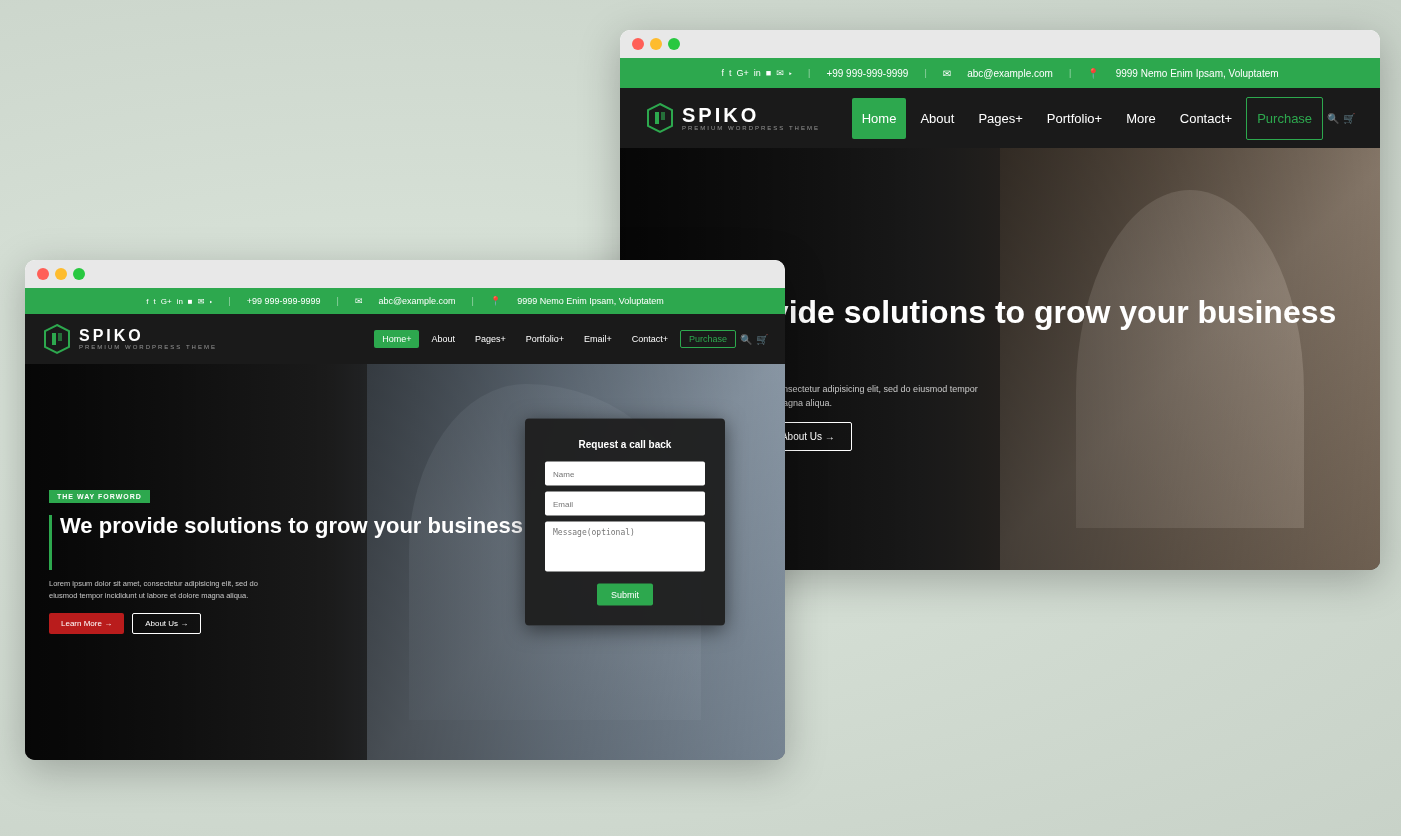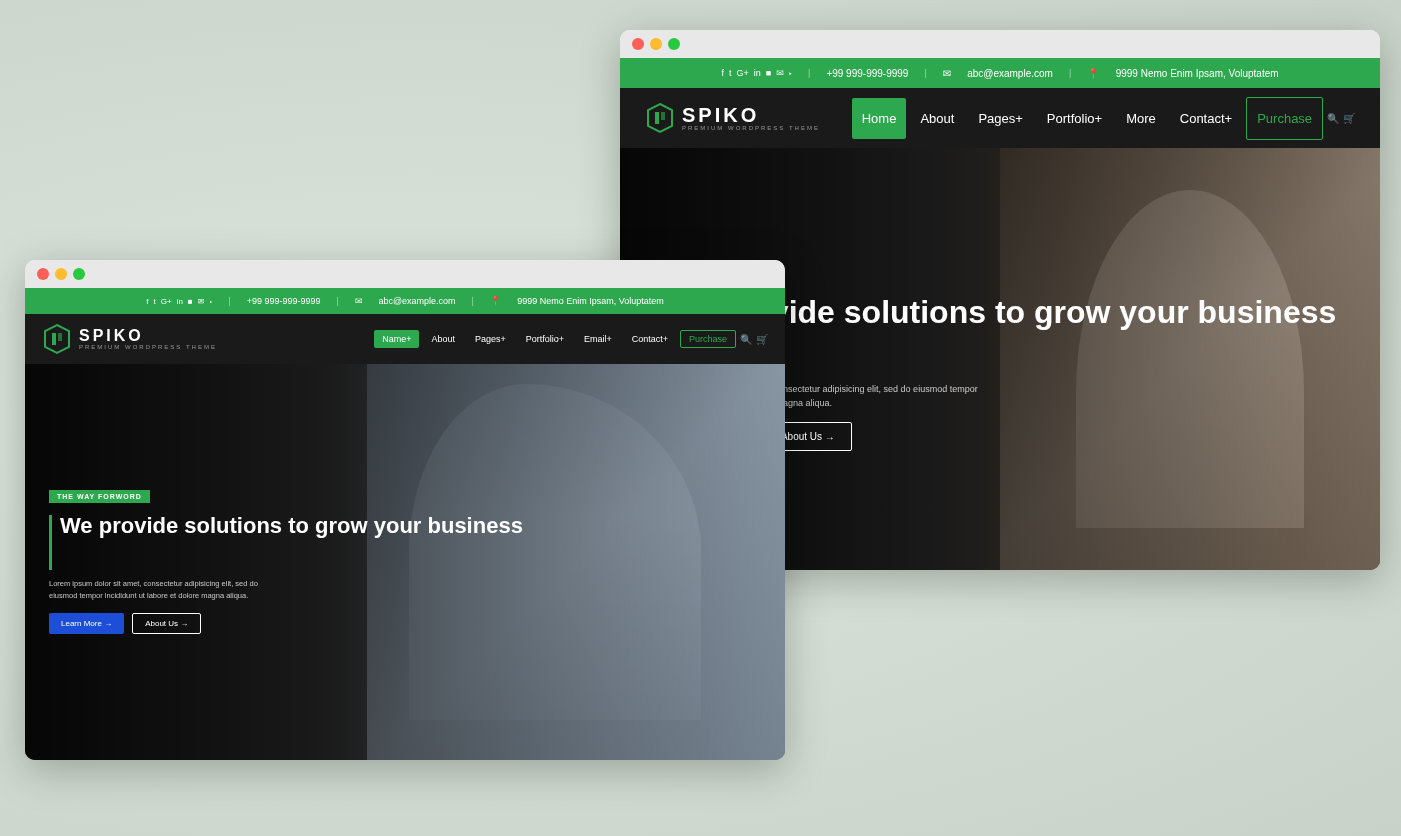--- a/index.html
+++ b/index.html
@@ -233,21 +233,21 @@
       margin-bottom: 12px;
     }
 
     .hero-buttons {
       display: flex;
       gap: 8px;
       align-items: center;
     }
 
     .btn-learn {
-      background: #1d4ed8;
+      background: #b91c1c;
       color: #fff;
       border: none;
       padding: 6px 12px;
       font-size: 8px;
       cursor: pointer;
       border-radius: 2px;
     }
 
     .btn-about {
       background: transparent;
@@ -507,21 +507,21 @@
           <rect x="11" y="10" width="4" height="12" fill="#2da84e"></rect>
           <rect x="17" y="10" width="4" height="8" fill="#2da84e" opacity="0.6"></rect>
         </svg>
         <div class="logo-text">
           <span class="logo-name">SPIKO</span>
           <span class="logo-sub">PREMIUM WORDPRESS THEME</span>
         </div>
       </div>
 
       <div class="nav-links">
-        <span class="nav-link active">Name+</span>
+        <span class="nav-link active">Home+</span>
         <span class="nav-link">About</span>
         <span class="nav-link">Pages+</span>
         <span class="nav-link">Portfolio+</span>
         <span class="nav-link">Email+</span>
         <span class="nav-link">Contact+</span>
         <span class="nav-link purchase">Purchase</span>
         <span class="nav-action-icon">🔍</span>
         <span class="nav-action-icon">🛒</span>
       </div>
     </div>
@@ -542,15 +542,22 @@
           <div style="width:3px;height:55px;background:#2da84e;flex-shrink:0;margin-top:2px;"></div>
           <h1 class="hero-title" style="margin-left:8px;">We provide solutions to grow your business</h1>
         </div>
         <p class="hero-desc">Lorem ipsum dolor sit amet, consectetur adipisicing elit, sed do eiusmod tempor incididunt ut labore et dolore magna aliqua.</p>
         <div class="hero-buttons">
           <button class="btn-learn">Learn More →</button>
           <button class="btn-about">About Us →</button>
         </div>
       </div>
 
+      <div class="form-modal">
+        <div class="form-title">Request a call back</div>
+        <input class="form-field" type="text" placeholder="Name" style="">
+        <input class="form-field" type="email" placeholder="Email" style="">
+        <textarea class="form-textarea" placeholder="Message(optional)" style=""></textarea>
+        <button class="btn-submit">Submit</button>
+      </div>
     </div>
   </div>
 </div>
 
 </body></html>

